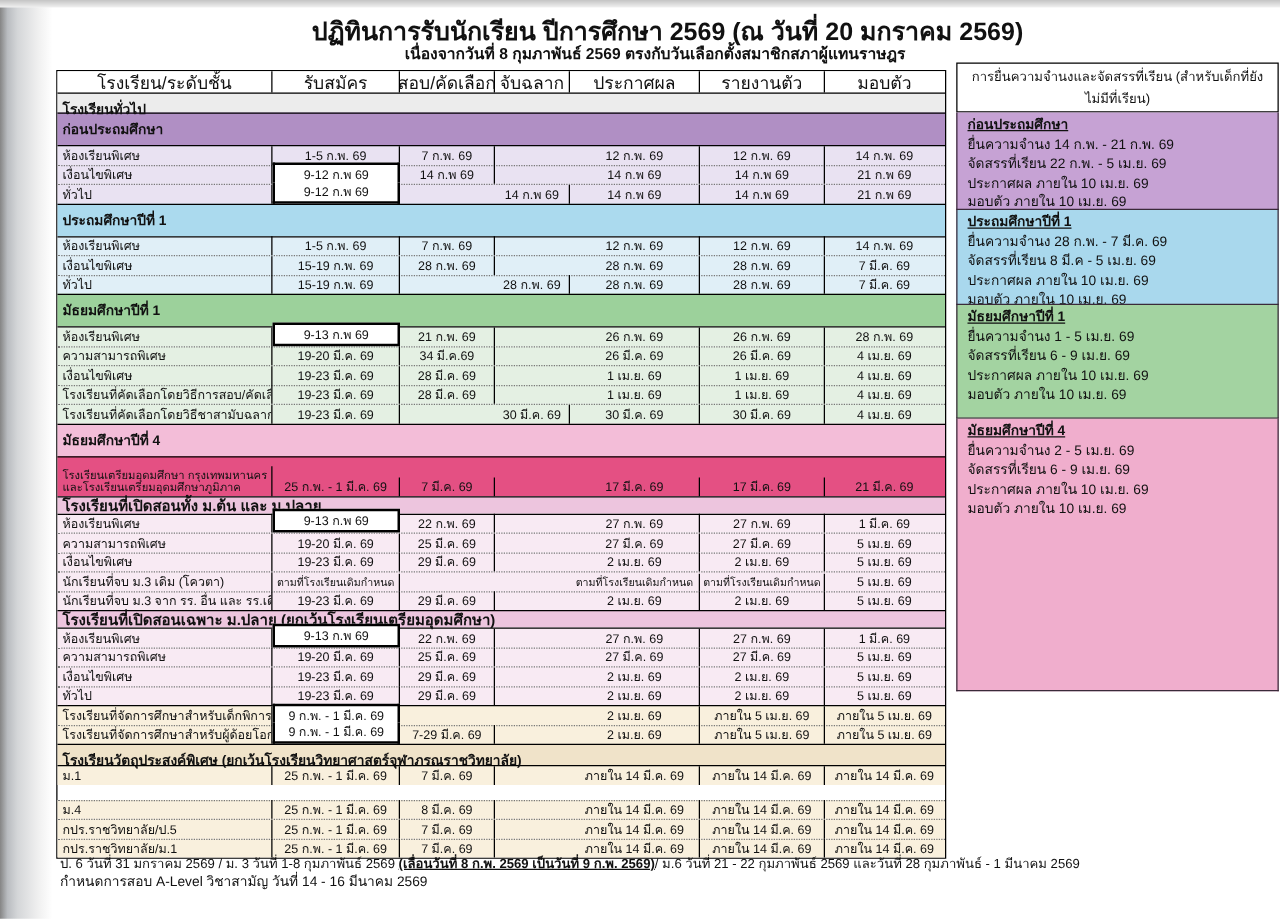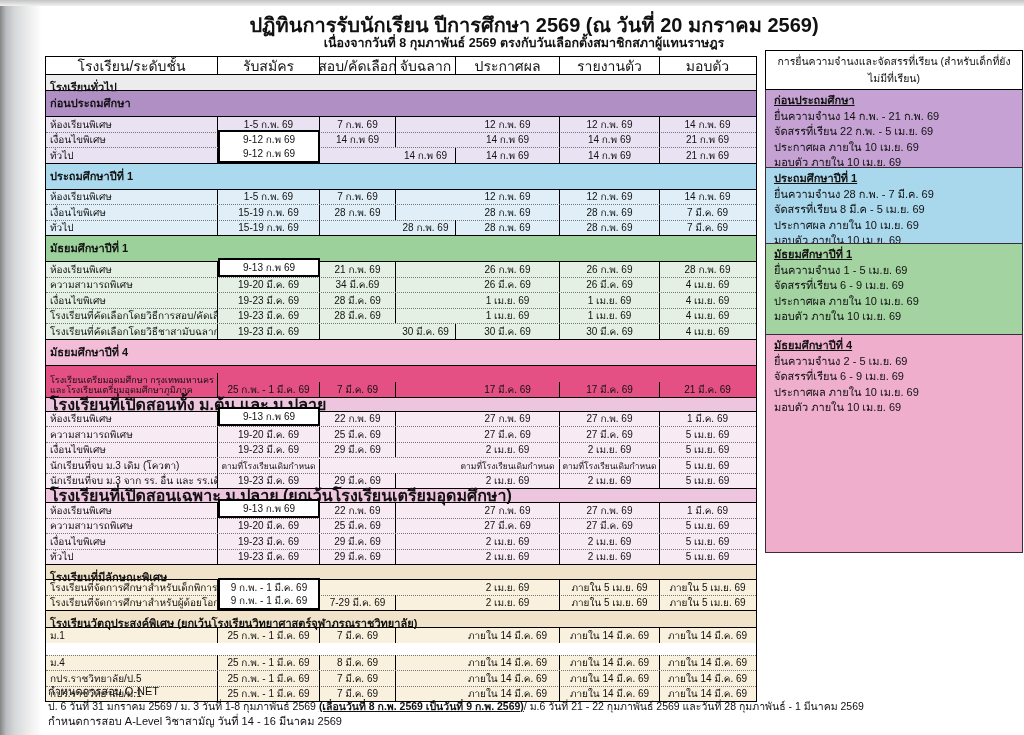--- a/index.html
+++ b/index.html
@@ -30,21 +30,21 @@
     font-size:10px;overflow:hidden;white-space:nowrap;height:auto;}
   .lbl{justify-content:flex-start;padding-left:4px;}
   .c0{width:172px;border-right:1px solid #000;}
   .c1{width:102px;border-right:1px solid #000;}
   .c2{width:76px;border-right:1px solid #000;}
   .c3{width:60px;border-right:1px solid #000;}
   .c4{width:104px;border-right:1px solid #000;}
   .c5{width:100px;border-right:1px solid #000;}
   .c6{width:95px;}
   .band{padding:3px 4px 0 4px;font-weight:600;font-size:11px;display:flex;align-items:flex-start;}
-  .subband{padding:0 4px;font-size:16px;display:flex;align-items:center;font-weight:600;}
+  .subband{padding:0 4px;font-size:12px;display:flex;align-items:center;font-weight:600;}
   .boxed-full{border:2px solid #000 !important;background:#fff !important;}
   .boxed-top{border:2px solid #000 !important;border-bottom:none !important;background:#fff !important;}
   .boxed-bottom{border:2px solid #000 !important;border-top:none !important;background:#fff !important;}
   .small-cell{font-size:8.5px;}
   .dark-label{font-size:9px;white-space:normal;line-height:10px;padding:2px 0 2px 4px;}
 
   
   .rpanel{position:absolute;left:765px;top:50px;width:258px;box-sizing:border-box;}
   .rp-header{height:40px;border:1.5px solid #000;box-sizing:border-box;display:flex;
     align-items:center;justify-content:center;text-align:center;font-size:10.5px;
@@ -266,21 +266,20 @@
     </div>
     <div class="trow drow sep-dotted" style="background: rgb(248, 234, 243);">
       <div class="cell c0 lbl">ทั่วไป</div>
       <div class="cell c1">19-23 มี.ค. 69</div>
       <div class="cell c2">29 มี.ค. 69</div>
       <div class="cell c3"></div>
       <div class="cell c4">2 เม.ย. 69</div>
       <div class="cell c5">2 เม.ย. 69</div>
       <div class="cell c6">5 เม.ย. 69</div>
     </div>
-    <div class="trow band sep-solid" style="height: 15px; background: rgb(240, 227, 201);">โรงเรียนที่มีลักษณะพิเศษ</div>
     <div class="trow drow sep-solid" style="background: rgb(249, 240, 221);">
       <div class="cell c0 lbl">โรงเรียนที่จัดการศึกษาสำหรับเด็กพิการ</div>
       <div class="cell c1 boxed-top">9 ก.พ. - 1 มี.ค. 69</div>
       <div class="cell c2"></div>
       <div class="cell c3"></div>
       <div class="cell c4">2 เม.ย. 69</div>
       <div class="cell c5">ภายใน 5 เม.ย. 69</div>
       <div class="cell c6">ภายใน 5 เม.ย. 69</div>
     </div>
     <div class="trow drow sep-dotted" style="background: rgb(249, 240, 221);">
@@ -359,16 +358,15 @@
         <div class="t">มัธยมศึกษาปีที่ 4</div>
         <div class="ln">ยื่นความจำนง 2 - 5 เม.ย. 69</div>
         <div class="ln">จัดสรรที่เรียน 6 - 9 เม.ย. 69</div>
         <div class="ln">ประกาศผล ภายใน 10 เม.ย. 69</div>
         <div class="ln">มอบตัว ภายใน 10 เม.ย. 69</div>
       </div>
     </div>
 </div>
 
 <div class="footer">
-  <div>กำหนดการสอบ O-NET</div>
   <div class="f-detail"><span>ป. 6 วันที่ 31 มกราคม 2569 / ม. 3 วันที่ 1-8 กุมภาพันธ์ 2569 </span><span class="u">(เลื่อนวันที่ 8 ก.พ. 2569 เป็นวันที่ 9 ก.พ. 2569)</span><span>/ ม.6 วันที่ 21 - 22 กุมภาพันธ์ 2569 และวันที่ 28 กุมภาพันธ์ - 1 มีนาคม 2569</span></div>
   <div>กำหนดการสอบ A-Level วิชาสามัญ วันที่ 14 - 16 มีนาคม 2569</div>
 </div>
 
 </body></html>

